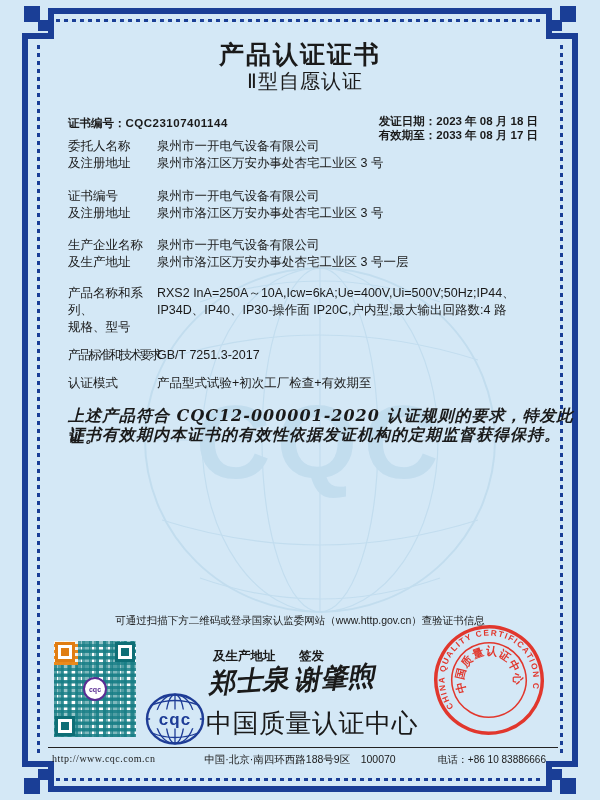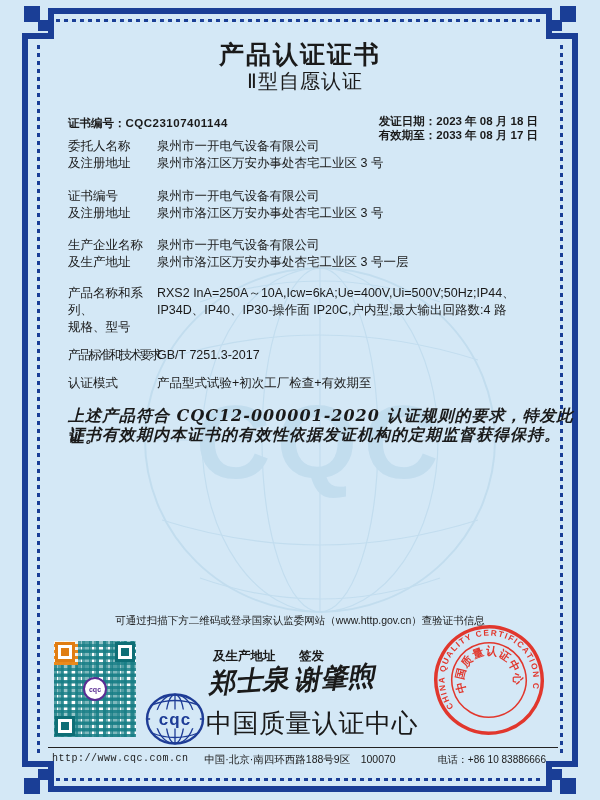--- a/index.html
+++ b/index.html
@@ -78,21 +78,21 @@
              font-size:27px;transform:rotate(-4deg);white-space:nowrap;}
   .sig-1{left:208px;top:663px;} .sig-2{left:293px;top:660px;}
   
   .org-logo{position:absolute;left:145px;top:692px;}
   .org-name{position:absolute;left:206px;top:706px;font-size:26px;letter-spacing:.5px;font-weight:500;}
   
   .stamp{position:absolute;left:431px;top:622px;opacity:.92;}
   
   .foot-line{position:absolute;left:48px;right:42px;top:747px;height:1px;background:#222;}
   .foot{position:absolute;top:753px;font-size:10px;}
-  .foot-web{left:52px;font-family:Liberation Mono, monospace;letter-spacing:.5px;}
+  .foot-web{left:52px;font-family:Liberation Serif, serif;letter-spacing:.5px;}
   .foot-addr{left:0;width:100%;text-align:center;font-size:10.5px;}
   .foot-tel{right:54px;font-size:10px;}
 </style>
 </head>
 <body>
 
 <div class="page">
 
   <div class="bd bar-top"></div>
   <div class="bd bar-bottom"></div>

